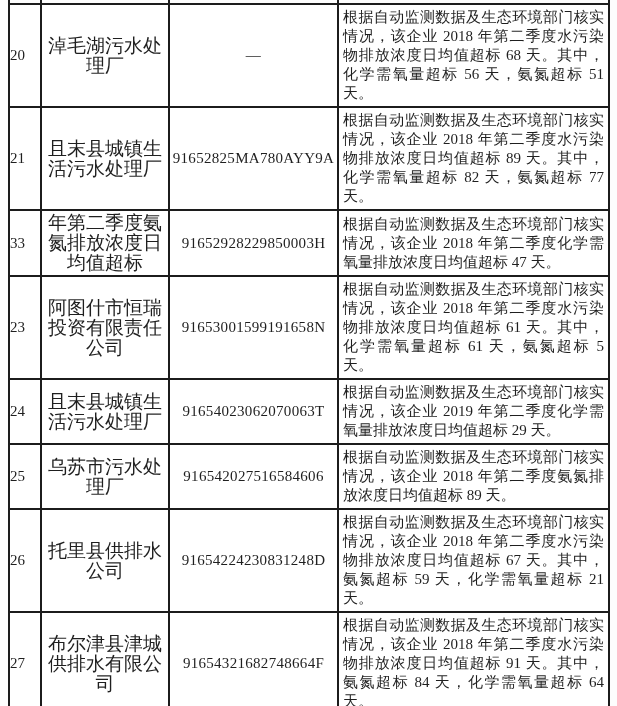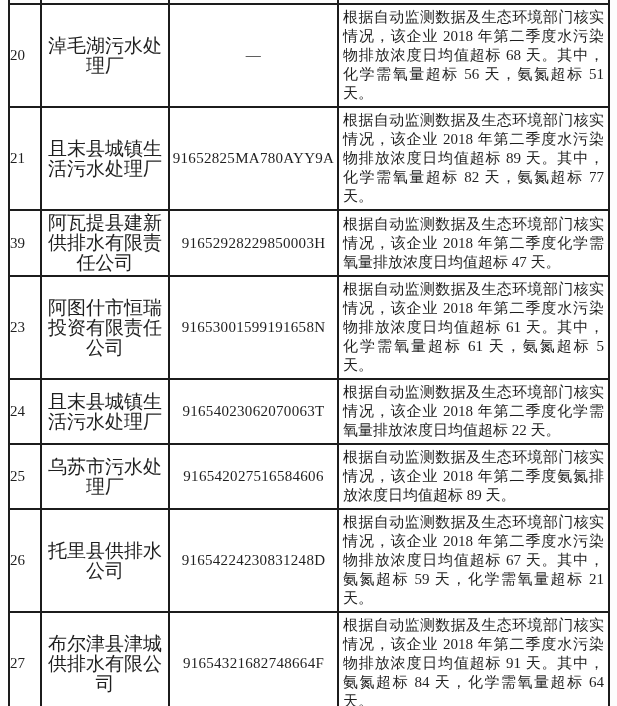--- a/index.html
+++ b/index.html
@@ -89,36 +89,36 @@
         <td class="code">—</td>
         <td class="desc">根据自动监测数据及生态环境部门核实情况，该企业 2018 年第二季度水污染物排放浓度日均值超标 68 天。其中，化学需氧量超标 56 天，氨氮超标 51 天。</td>
       </tr>
       <tr class="r21">
         <td class="idx">21</td>
         <td class="name">且末县城镇生活污水处理厂</td>
         <td class="code">91652825MA780AYY9A</td>
         <td class="desc">根据自动监测数据及生态环境部门核实情况，该企业 2018 年第二季度水污染物排放浓度日均值超标 89 天。其中，化学需氧量超标 82 天，氨氮超标 77 天。</td>
       </tr>
       <tr class="r22">
-        <td class="idx">39</td>
-        <td class="name">阿瓦提县建新供排水有限责任公司</td>
+        <td class="idx">33</td>
+        <td class="name">年第二季度氨氮排放浓度日均值超标</td>
         <td class="code">91652928229850003H</td>
         <td class="desc">根据自动监测数据及生态环境部门核实情况，该企业 2018 年第二季度化学需氧量排放浓度日均值超标 47 天。</td>
       </tr>
       <tr class="r23">
         <td class="idx">23</td>
         <td class="name">阿图什市恒瑞投资有限责任公司</td>
         <td class="code">91653001599191658N</td>
         <td class="desc">根据自动监测数据及生态环境部门核实情况，该企业 2018 年第二季度水污染物排放浓度日均值超标 61 天。其中，化学需氧量超标 61 天，氨氮超标 5 天。</td>
       </tr>
       <tr class="r24">
         <td class="idx">24</td>
         <td class="name">且末县城镇生活污水处理厂</td>
         <td class="code">91654023062070063T</td>
-        <td class="desc">根据自动监测数据及生态环境部门核实情况，该企业 2018 年第二季度化学需氧量排放浓度日均值超标 22 天。</td>
+        <td class="desc">根据自动监测数据及生态环境部门核实情况，该企业 2019 年第二季度化学需氧量排放浓度日均值超标 29 天。</td>
       </tr>
       <tr class="r25">
         <td class="idx">25</td>
         <td class="name">乌苏市污水处理厂</td>
         <td class="code">916542027516584606</td>
         <td class="desc">根据自动监测数据及生态环境部门核实情况，该企业 2018 年第二季度氨氮排放浓度日均值超标 89 天。</td>
       </tr>
       <tr class="r26">
         <td class="idx">26</td>
         <td class="name">托里县供排水公司</td>

